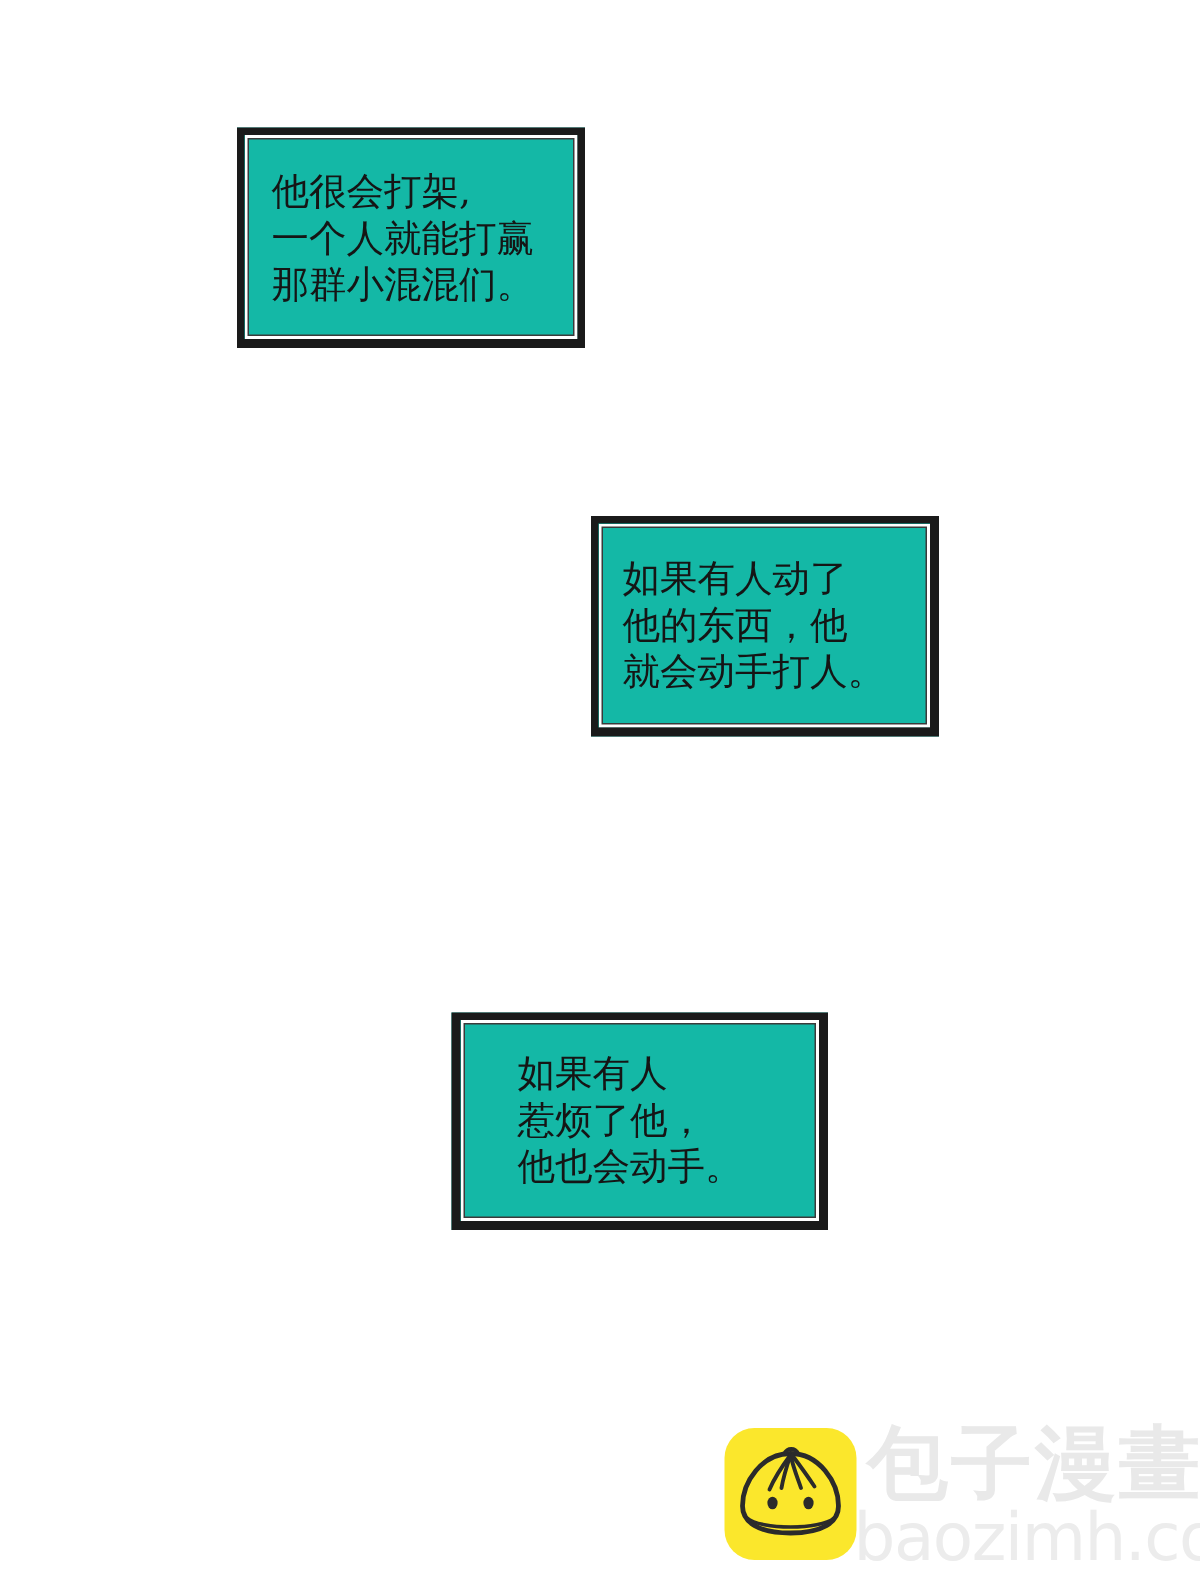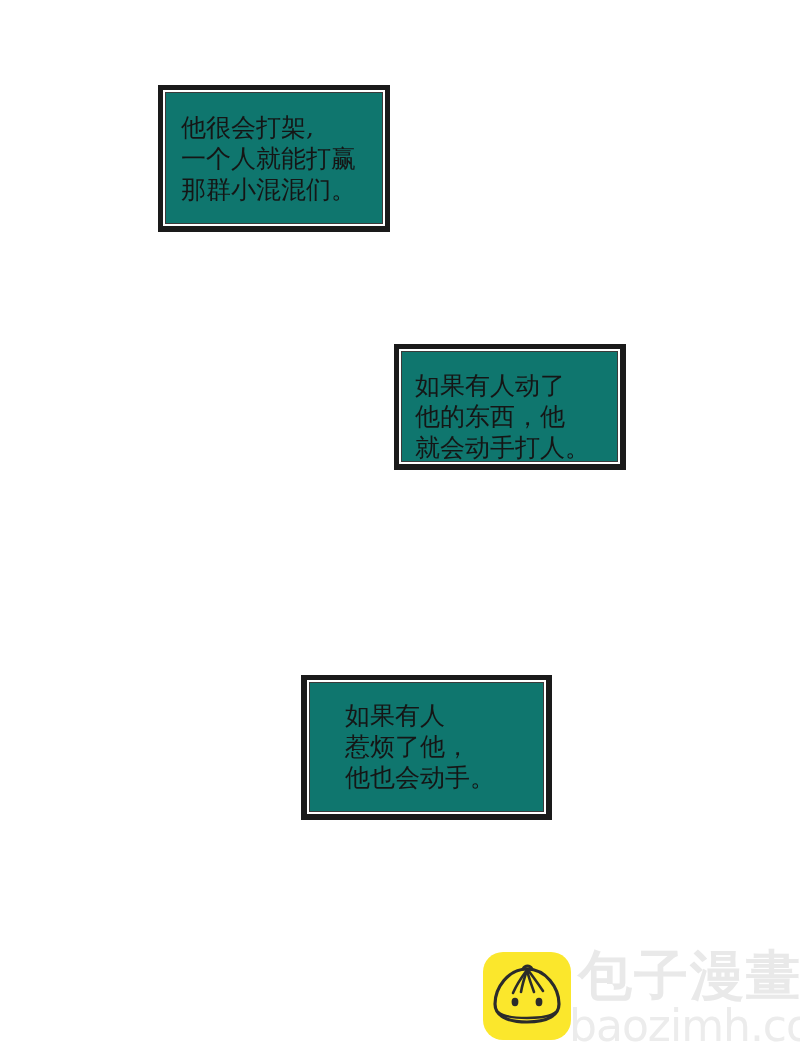--- a/index.html
+++ b/index.html
@@ -11,21 +11,21 @@
     height: 1061px;
     background: #ffffff;
     position: relative;
     overflow: hidden;
     font-family: "DejaVu Sans", "Liberation Sans", sans-serif;
   }
 
   
   .panel-box {
     position: absolute;
-    background: #0f766e;
+    background: #14b8a6;
     box-sizing: border-box;
     border: 5px solid #1a1a1a;
     box-shadow: inset 0 0 0 2px #ffffff, inset 0 0 0 3px #3a3a3a;
   }
   .panel-box .balloon-text {
     font-family: "DejaVu Serif", "Liberation Serif", serif;
     color: #151515;
     font-size: 25px;
     line-height: 31px;
     white-space: pre-line;
@@ -43,21 +43,21 @@
     position: absolute;
     left: 18px;
     top: 22px;
     text-align: left;
   }
 
   #box-2 {
     left: 394px;
     top: 344px;
     width: 232px;
-    height: 126px;
+    height: 147px;
     border-width: 5px 6px 6px 5px;
   }
   #box-2 .balloon-text {
     position: absolute;
     left: 16px;
     top: 21px;
     text-align: left;
   }
 
   #box-3 {

